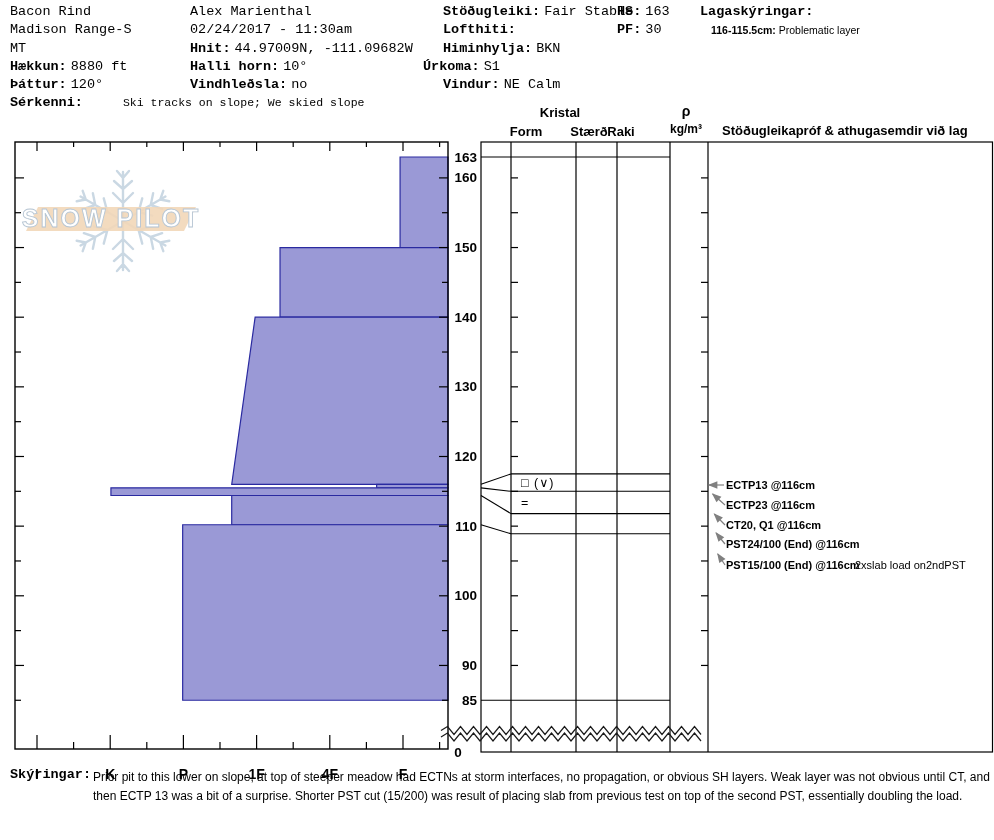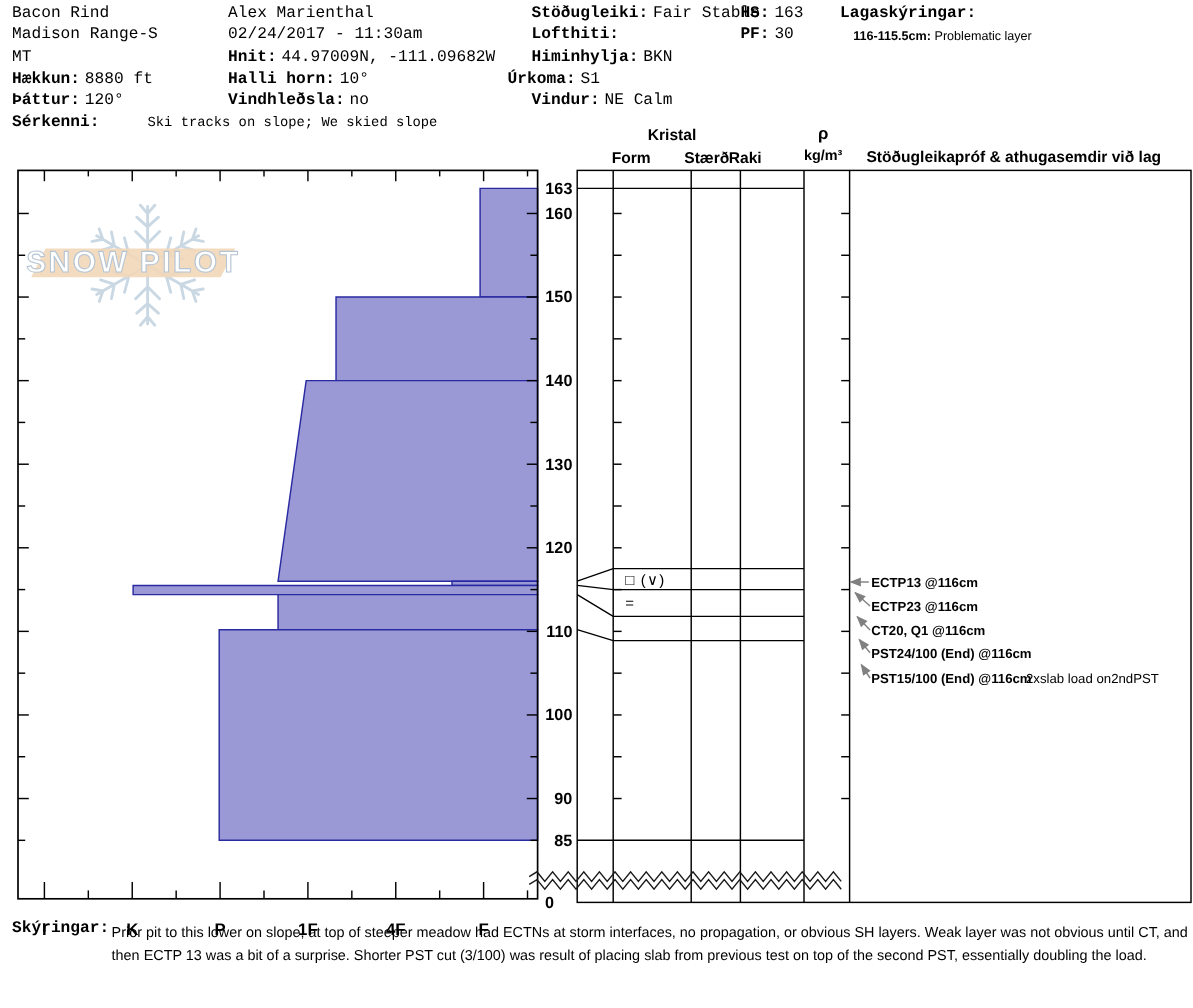--- a/index.html
+++ b/index.html
@@ -246,13 +246,13 @@
       <text x="726" y="548" font-family="&quot;Liberation Sans&quot;,sans-serif" font-size="11" font-weight="bold" text-anchor="start" letter-spacing="0" fill="#000" stroke="none" stroke-width="0">PST24/100 (End) @116cm</text>
       <line x1="725" y1="544" x2="716.1" y2="533" stroke="#808080" stroke-width="1.2" marker-end="url(#arr)"></line>
       <text x="726" y="569" font-family="&quot;Liberation Sans&quot;,sans-serif" font-size="11" font-weight="bold" text-anchor="start" letter-spacing="0" fill="#000" stroke="none" stroke-width="0">PST15/100 (End) @116cm</text>
       <text x="855" y="569" font-family="&quot;Liberation Sans&quot;,sans-serif" font-size="11" font-weight="normal" text-anchor="start" letter-spacing="0" fill="#000" stroke="none" stroke-width="0">2xslab load on2ndPST</text>
       <line x1="725" y1="565" x2="717.8" y2="554" stroke="#808080" stroke-width="1.2" marker-end="url(#arr)"></line>
     </g>
 </svg>
 
 <div class="abs h b" style="left:10px;top:768px">Skýringar:</div>
 <div class="abs foot" style="left:93px;top:770px">Prior pit to this lower on slope, at top of steeper meadow had ECTNs at storm interfaces, no propagation, or obvious SH layers. Weak layer was not obvious until CT, and</div>
-<div class="abs foot" style="left:93px;top:789px">then ECTP 13 was a bit of a surprise. Shorter PST cut (3/100) was result of placing slab from previous test on top of the second PST, essentially doubling the load.</div>
+<div class="abs foot" style="left:93px;top:789px">then ECTP 13 was a bit of a surprise. Shorter PST cut (15/200) was result of placing slab from previous test on top of the second PST, essentially doubling the load.</div>
 
 </body></html>

